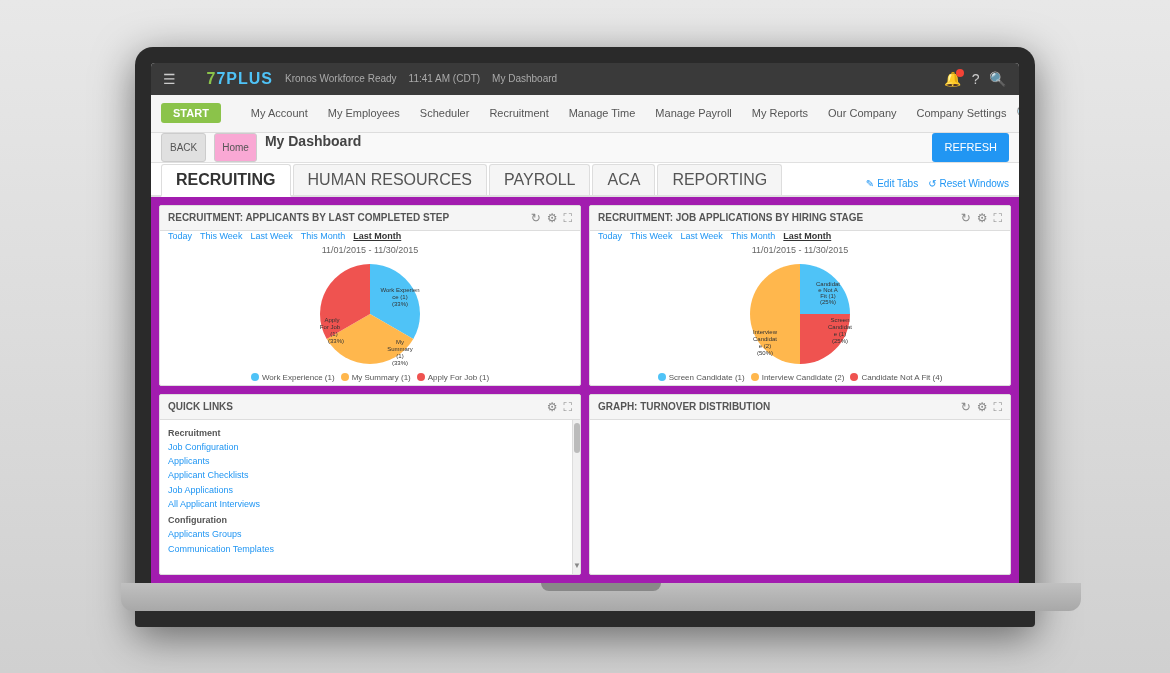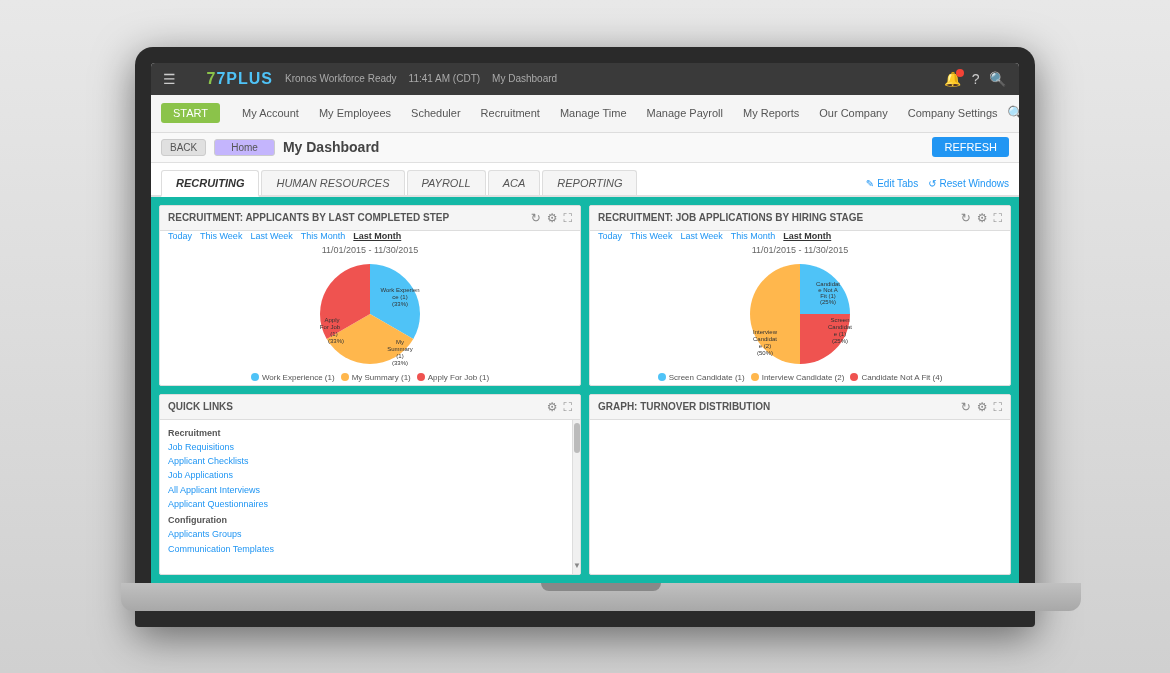--- a/index.html
+++ b/index.html
@@ -114,23 +114,23 @@
       padding: 0 10px;
       gap: 0;
       flex-shrink: 0;
     }
     .start-btn {
       background: #8bc34a;
       color: white;
       border: none;
       padding: 4px 12px;
       font-size: 11px;
-      font-weight: normal;
+      font-weight: bold;
       border-radius: 3px;
-      margin-right: 12px;
+      margin-right: 20px;
       cursor: pointer;
     }
     .nav-item {
       color: #555;
       font-size: 11px;
       padding: 0 10px;
       cursor: pointer;
       white-space: nowrap;
     }
     .nav-search {
@@ -139,40 +139,39 @@
       font-size: 14px;
       cursor: pointer;
     }
 
     
     .breadcrumb-bar {
       background: #f9f9f9;
       border-bottom: 1px solid #e0e0e0;
       height: 30px;
       display: flex;
-      align-items: center;
       padding: 0 10px;
       gap: 8px;
       flex-shrink: 0;
     }
     .back-btn {
       background: #e0e0e0;
       border: 1px solid #ccc;
       color: #555;
       font-size: 10px;
       padding: 2px 8px;
       border-radius: 3px;
       cursor: pointer;
     }
     .home-btn {
-      background: #c4b5fd;
+      background: #f9a8d4;
       border: 1px solid #ccc;
       color: #555;
       font-size: 10px;
-      padding: 2px 16px;
+      padding: 2px 7px;
       border-radius: 3px;
       cursor: pointer;
     }
     .page-title {
       font-size: 14px;
       font-weight: bold;
       color: #444;
     }
     .refresh-btn {
       margin-left: auto;
@@ -190,29 +189,28 @@
       background: #fff;
       border-bottom: 2px solid #e0e0e0;
       height: 34px;
       display: flex;
       align-items: flex-end;
       padding: 0 10px;
       flex-shrink: 0;
       gap: 2px;
     }
     .tab {
-      font-size: 11px;
+      font-size: 16px;
       padding: 6px 14px;
       border: 1px solid #ddd;
       border-bottom: none;
       background: #f5f5f5;
       color: #555;
       cursor: pointer;
       border-radius: 3px 3px 0 0;
-      font-style: italic;
     }
     .tab.active {
       background: #fff;
       border-bottom: 2px solid #fff;
       color: #333;
       font-weight: bold;
       margin-bottom: -2px;
     }
     .tab-actions {
       margin-left: auto;
@@ -225,21 +223,21 @@
       font-size: 10px;
       color: #2196f3;
       cursor: pointer;
       display: flex;
       align-items: center;
       gap: 3px;
     }
 
     
     .main-content {
-      background: #14b8a6;
+      background: #a21caf;
       flex: 1;
       padding: 8px;
       display: grid;
       grid-template-columns: 1fr 1fr;
       grid-template-rows: 1fr 1fr;
       gap: 8px;
       overflow: hidden;
     }
 
     
@@ -560,25 +558,25 @@
 
       <div class="widget">
         <div class="widget-header">
           <span class="widget-title">QUICK LINKS</span>
           <span class="widget-icon">⚙</span>
           <span class="widget-icon">⛶</span>
         </div>
         <div style="display:flex;flex:1;overflow:hidden;">
           <div class="quick-links-body">
             <div class="quick-links-section-title">Recruitment</div>
-            <a class="quick-link">Job Requisitions</a>
+            <a class="quick-link">Job Configuration</a>
+            <a class="quick-link">Applicants</a>
             <a class="quick-link">Applicant Checklists</a>
             <a class="quick-link">Job Applications</a>
             <a class="quick-link">All Applicant Interviews</a>
-            <a class="quick-link">Applicant Questionnaires</a>
             <div class="quick-links-section-title">Configuration</div>
             <a class="quick-link">Applicants Groups</a>
             <a class="quick-link">Communication Templates</a>
           </div>
           <div class="scroll-bar">
             <div class="scroll-arrow">▲</div>
             <div class="scroll-thumb"></div>
             <div class="scroll-arrow" style="position:absolute;bottom:2px;width:100%;">▼</div>
           </div>
         </div>

